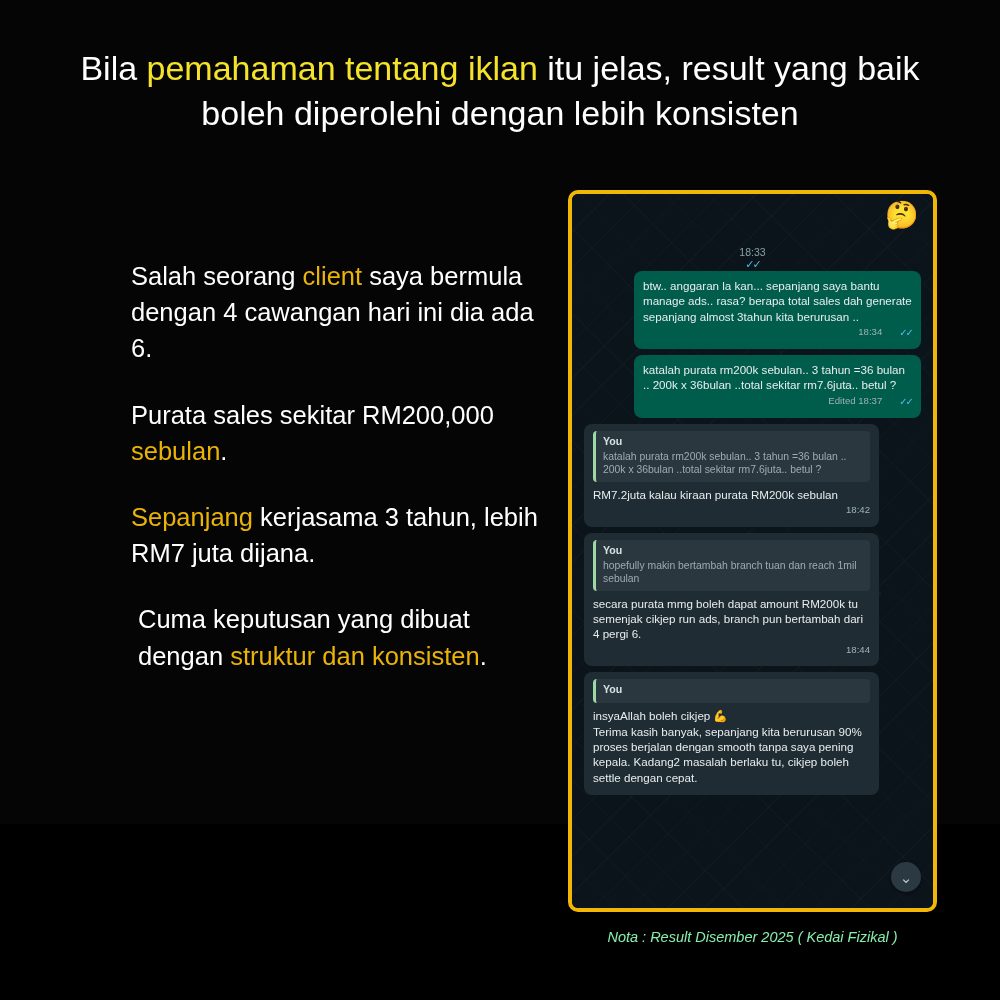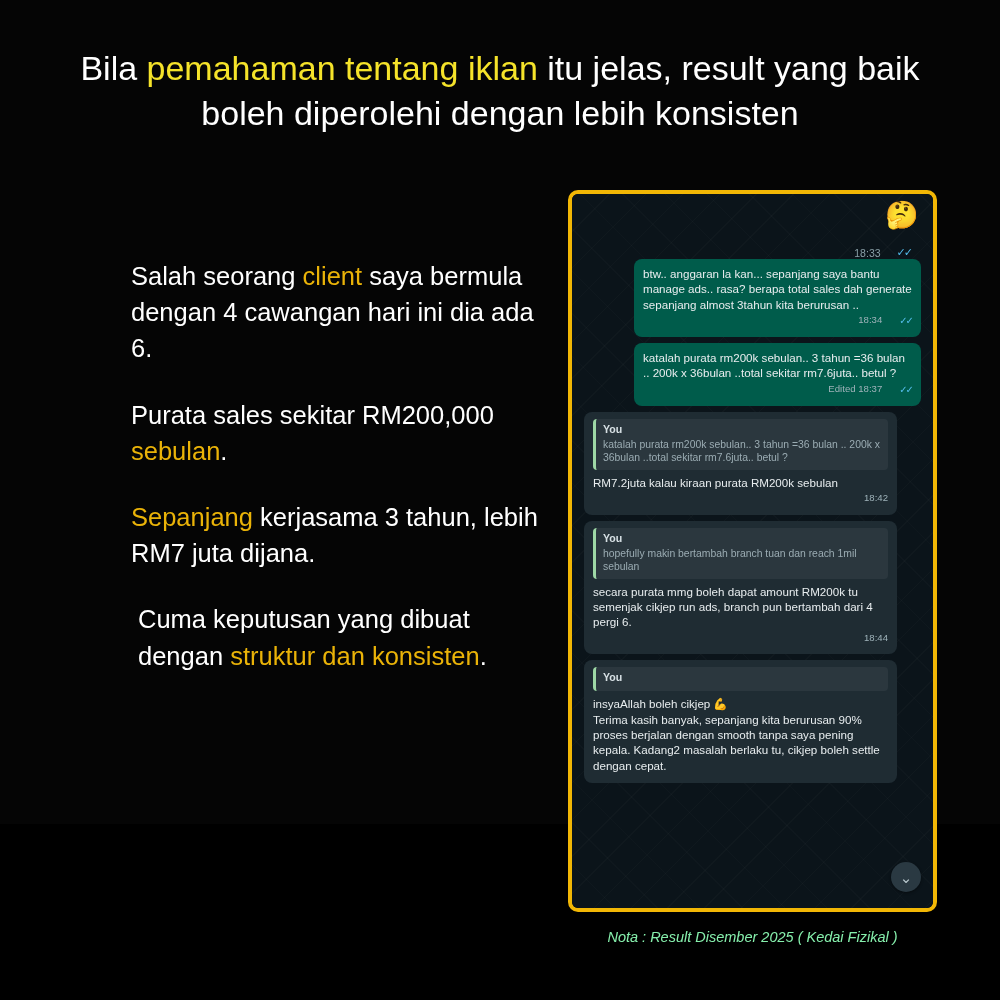--- a/index.html
+++ b/index.html
@@ -67,44 +67,44 @@
     padding: 8px 10px 6px 10px;
   }
 
   .emoji-top {
     position: absolute; right: 14px; top: 8px;
     font-size: 27px; line-height: 1;
   }
 
   .time-row {
     display: flex; justify-content: flex-end;
-    align-items: center; gap: 16px;
-    margin-top: 44px; margin-right: 12px;
-    color: #8aa0a8; font-size: 10.5px;
+    align-items: center; gap: 0;
+    margin-top: 44px; margin-right: 0;
+    color: #8aa0a8; font-size: 10.5px; flex-direction: column;
   }
   .ticks { color: #53bdeb; font-size: 11px; letter-spacing: -2px; }
 
   .bubble {
     border-radius: 8px;
     padding: 7px 9px 10px 9px;
     font-size: 11.6px;
     line-height: 1.32;
     color: #e8edef;
     margin-bottom: 6px;
     position: relative;
     word-wrap: break-word;
   }
   .out {
     background: #005c4b;
     margin-left: 52px;
     margin-right: 2px;
   }
   .in {
     background: #1f2c33;
-    margin-right: 26px;
+    margin-right: 44px;
     margin-left: 2px;
   }
   .meta {
     display: flex; justify-content: flex-end;
     align-items: center; gap: 17px;
     font-size: 9.6px; color: #9fb3ba;
     margin-top: 2px;
   }
   .meta .ticks { font-size: 10px; }
 

